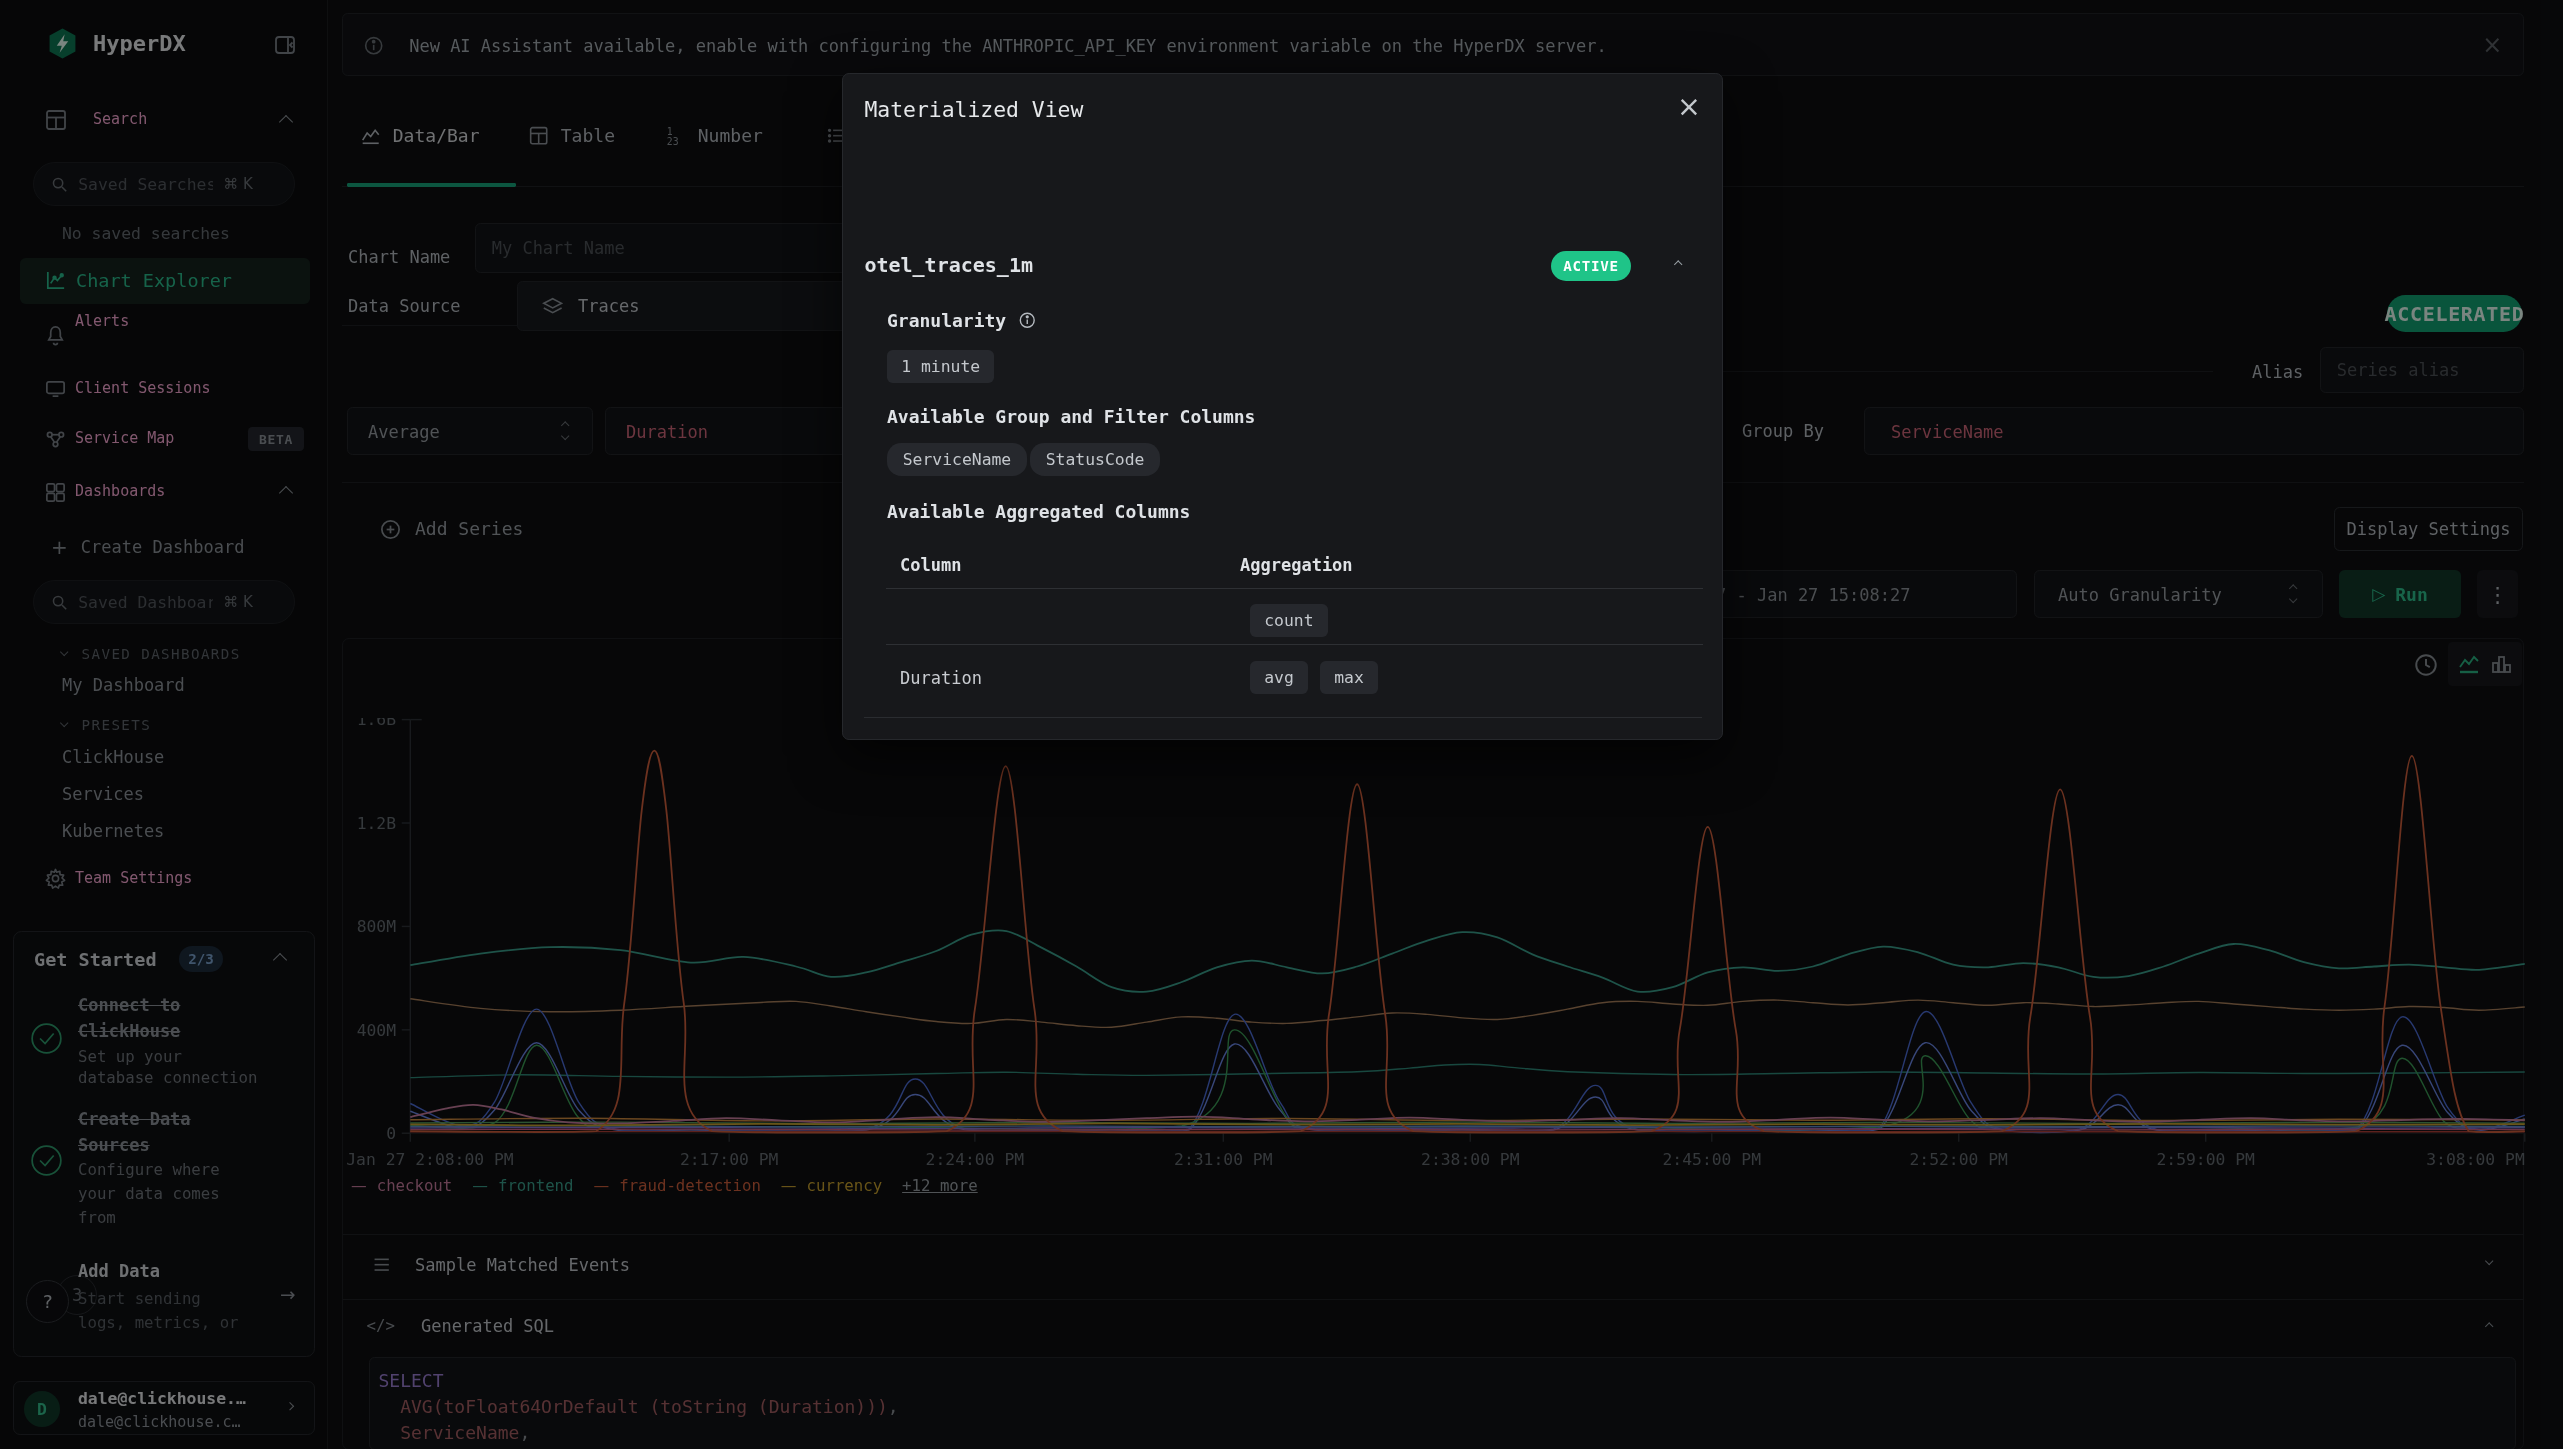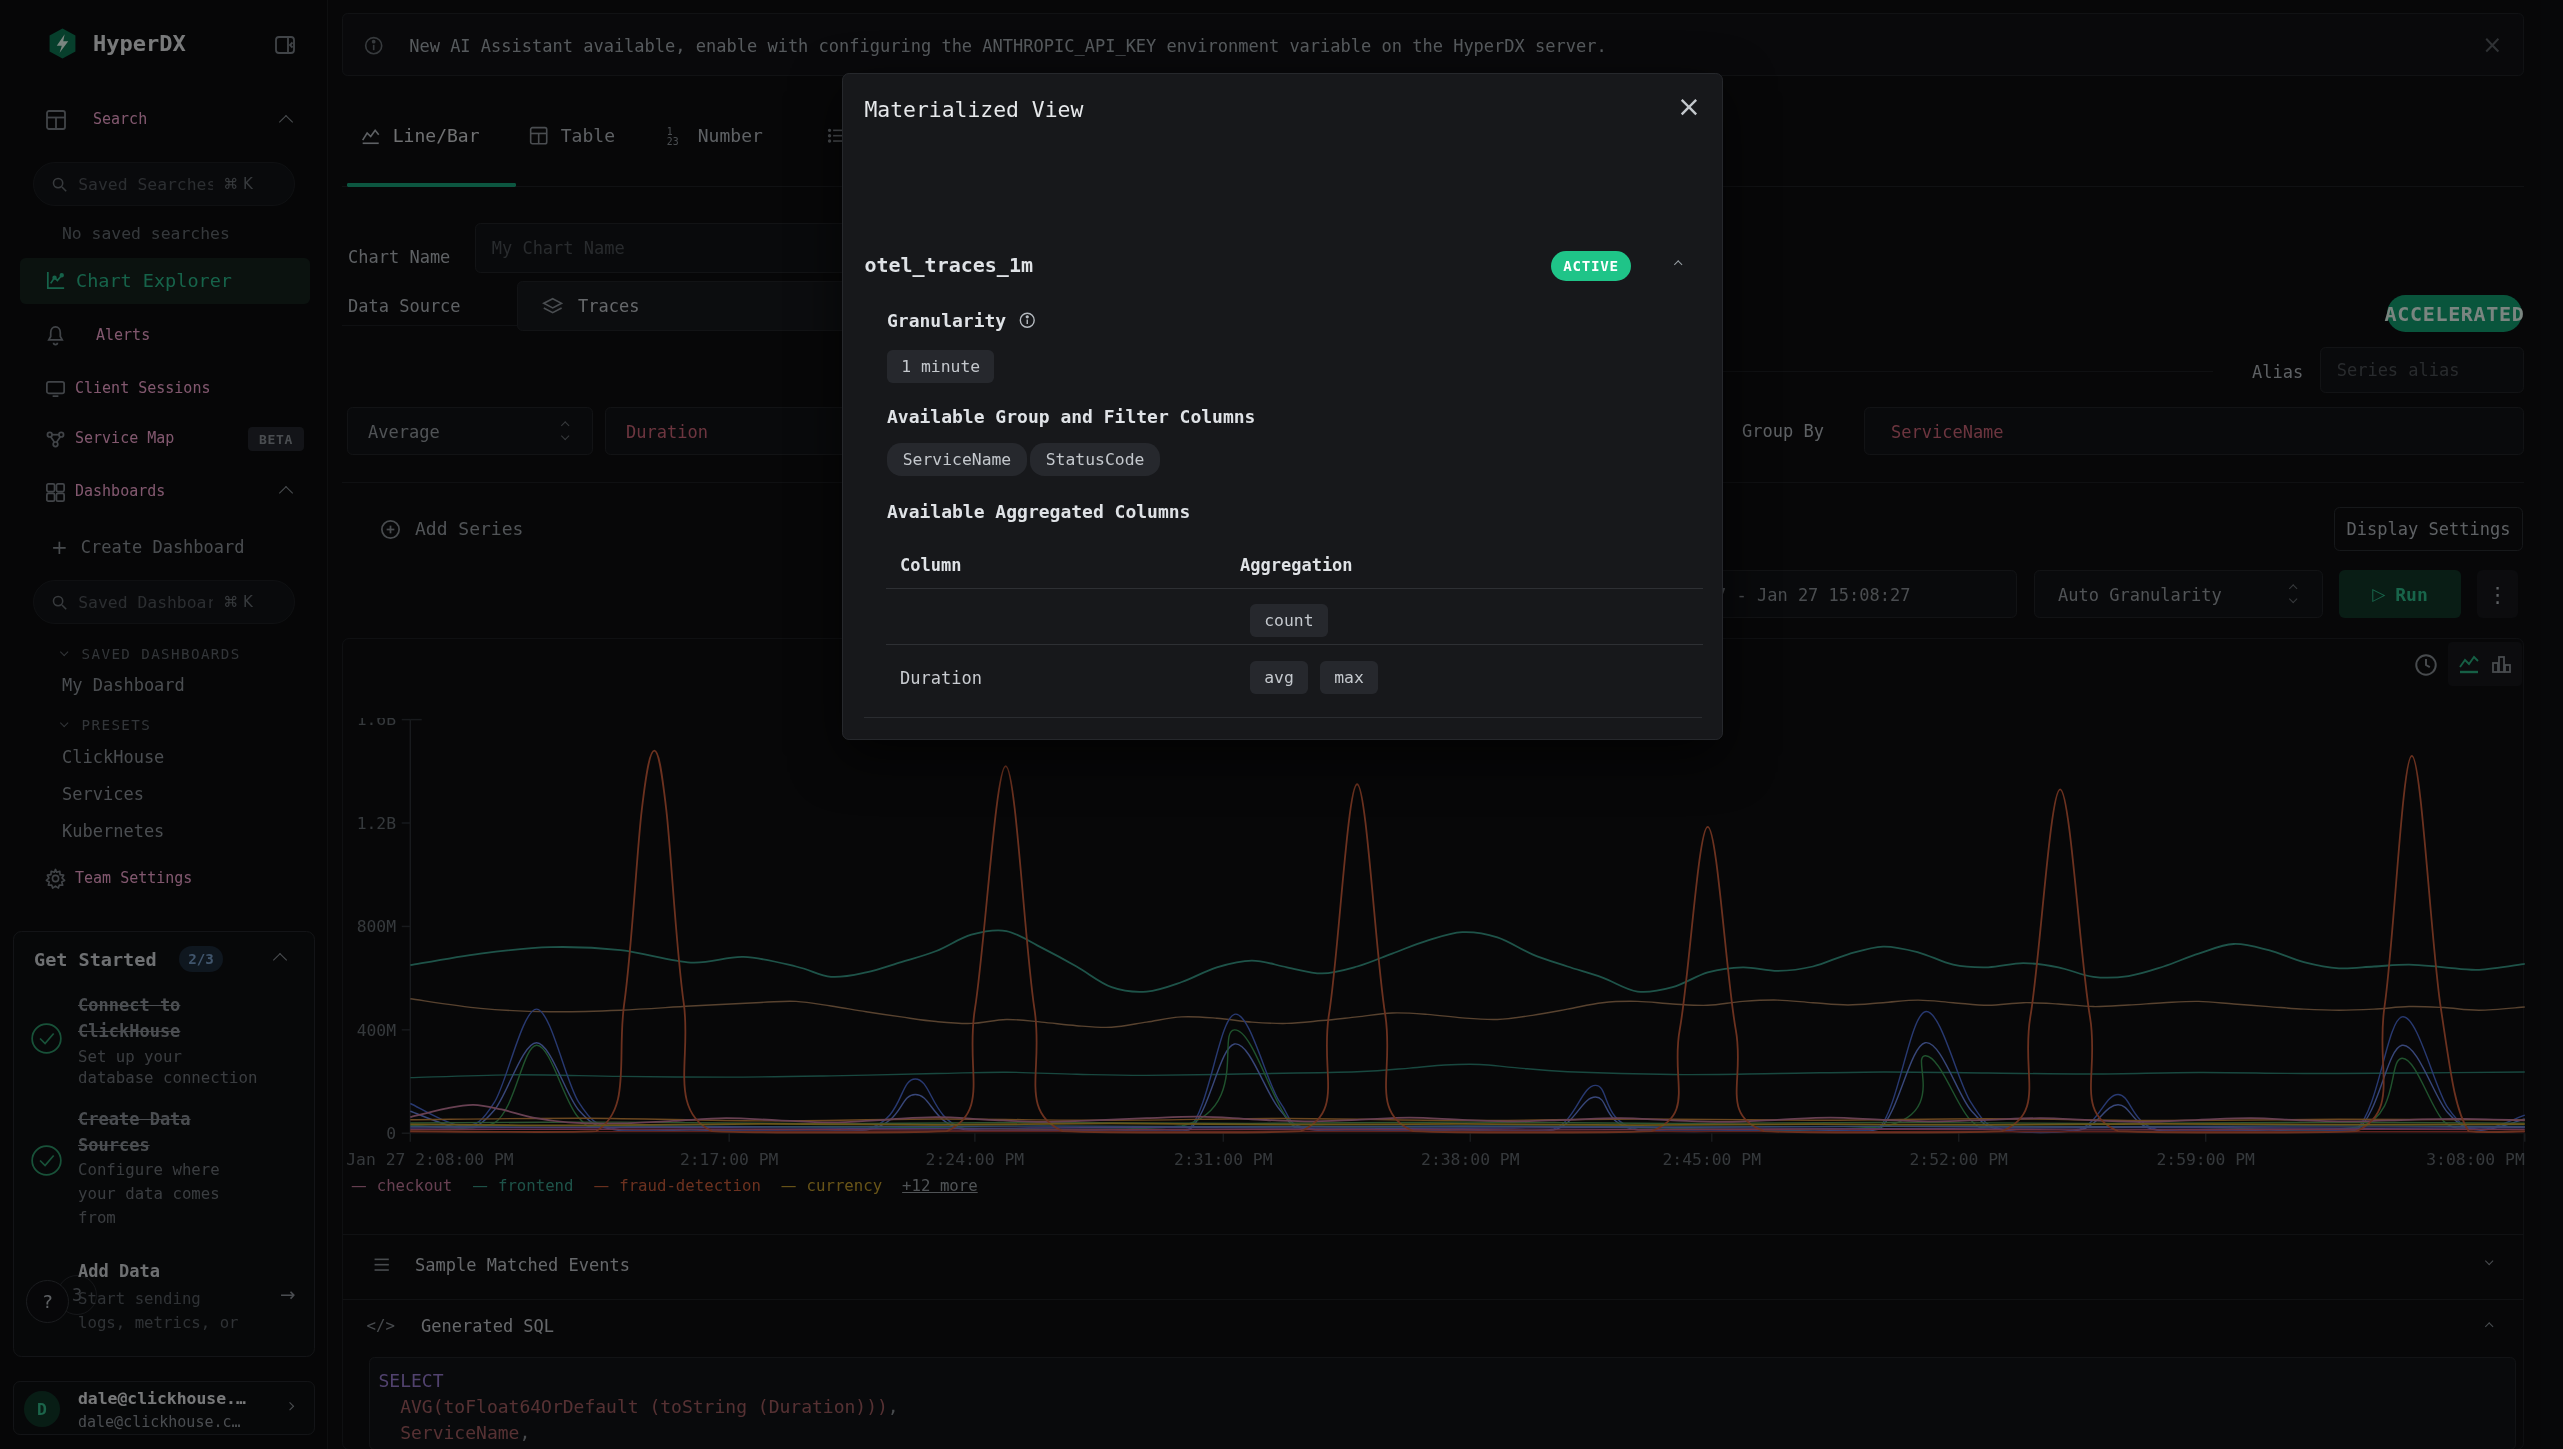--- a/index.html
+++ b/index.html
@@ -88,21 +88,21 @@
       </span>
       <span class="abs" style="left:56px;top:12px;font-size:18.5px;color:#2bbf8f;">Chart Explorer</span>
     </div>
 
     <div class="abs icon" style="left:44px;top:324px;">
       <svg class="mini" width="23" height="23" viewBox="0 0 24 24" fill="none" stroke="currentColor" stroke-width="1.8">
           <path d="M12 3 C9 3 7 5.5 7 9 L7 13 L5 16.5 L19 16.5 L17 13 L17 9 C17 5.5 15 3 12 3 Z"></path>
           <path d="M10 19.5 a2 2 0 0 0 4 0"></path>
         </svg>
     </div>
-    <div class="abs nav-label" style="left:75px;top:326px;margin-left:21px;">Alerts</div>
+    <div class="abs nav-label" style="left:75px;top:312px;">Alerts</div>
 
     <div class="abs icon" style="left:44px;top:377px;">
       <svg class="mini" width="23" height="23" viewBox="0 0 24 24" fill="none" stroke="currentColor" stroke-width="1.8">
           <rect x="3" y="5" width="18" height="12" rx="2"></rect>
           <line x1="9" y1="20" x2="15" y2="20"></line>
         </svg>
     </div>
     <div class="abs nav-label" style="left:75px;top:379px;">Client Sessions</div>
 
     <div class="abs icon" style="left:44px;top:428px;">
@@ -218,21 +218,21 @@
       </span>
       <span class="abs" style="left:66px;top:22px;font-size:17px;color:#a6adb3;white-space:nowrap;">New AI Assistant available, enable with configuring the ANTHROPIC_API_KEY environment variable on the HyperDX server.</span>
       <span class="glyph abs" style="left:2139px;top:17px;font-size:24px;color:#5c6167;">×</span>
     </div>
 
     <div class="abs" style="left:32px;top:125px;display:flex;gap:11.4px;align-items:center;color:#b5bac0;">
       <svg class="mini" width="21.4" height="21.4" viewBox="0 0 24 24" fill="none" stroke="currentColor" stroke-width="1.8">
           <polyline points="3,17 8,9 12,13 17,6 21,11"></polyline>
           <line x1="3" y1="20.5" x2="21" y2="20.5"></line>
         </svg>
-      <span class="tab-label" style="color:#d6d9dc;">Line/Bar</span>
+      <span class="tab-label" style="color:#d6d9dc;">Data/Bar</span>
     </div>
     <div class="abs" style="left:200px;top:125px;display:flex;gap:11.4px;align-items:center;color:#8f959b;">
       <svg class="mini" width="21.4" height="21.4" viewBox="0 0 24 24" fill="none" stroke="currentColor" stroke-width="1.8">
           <rect x="3" y="3" width="18" height="18" rx="2"></rect>
           <line x1="3" y1="9.5" x2="21" y2="9.5"></line>
           <line x1="12" y1="9.5" x2="12" y2="21"></line>
         </svg>
       <span class="tab-label">Table</span>
     </div>
     <div class="abs" style="left:337px;top:125px;display:flex;gap:11.4px;align-items:center;color:#8f959b;">

